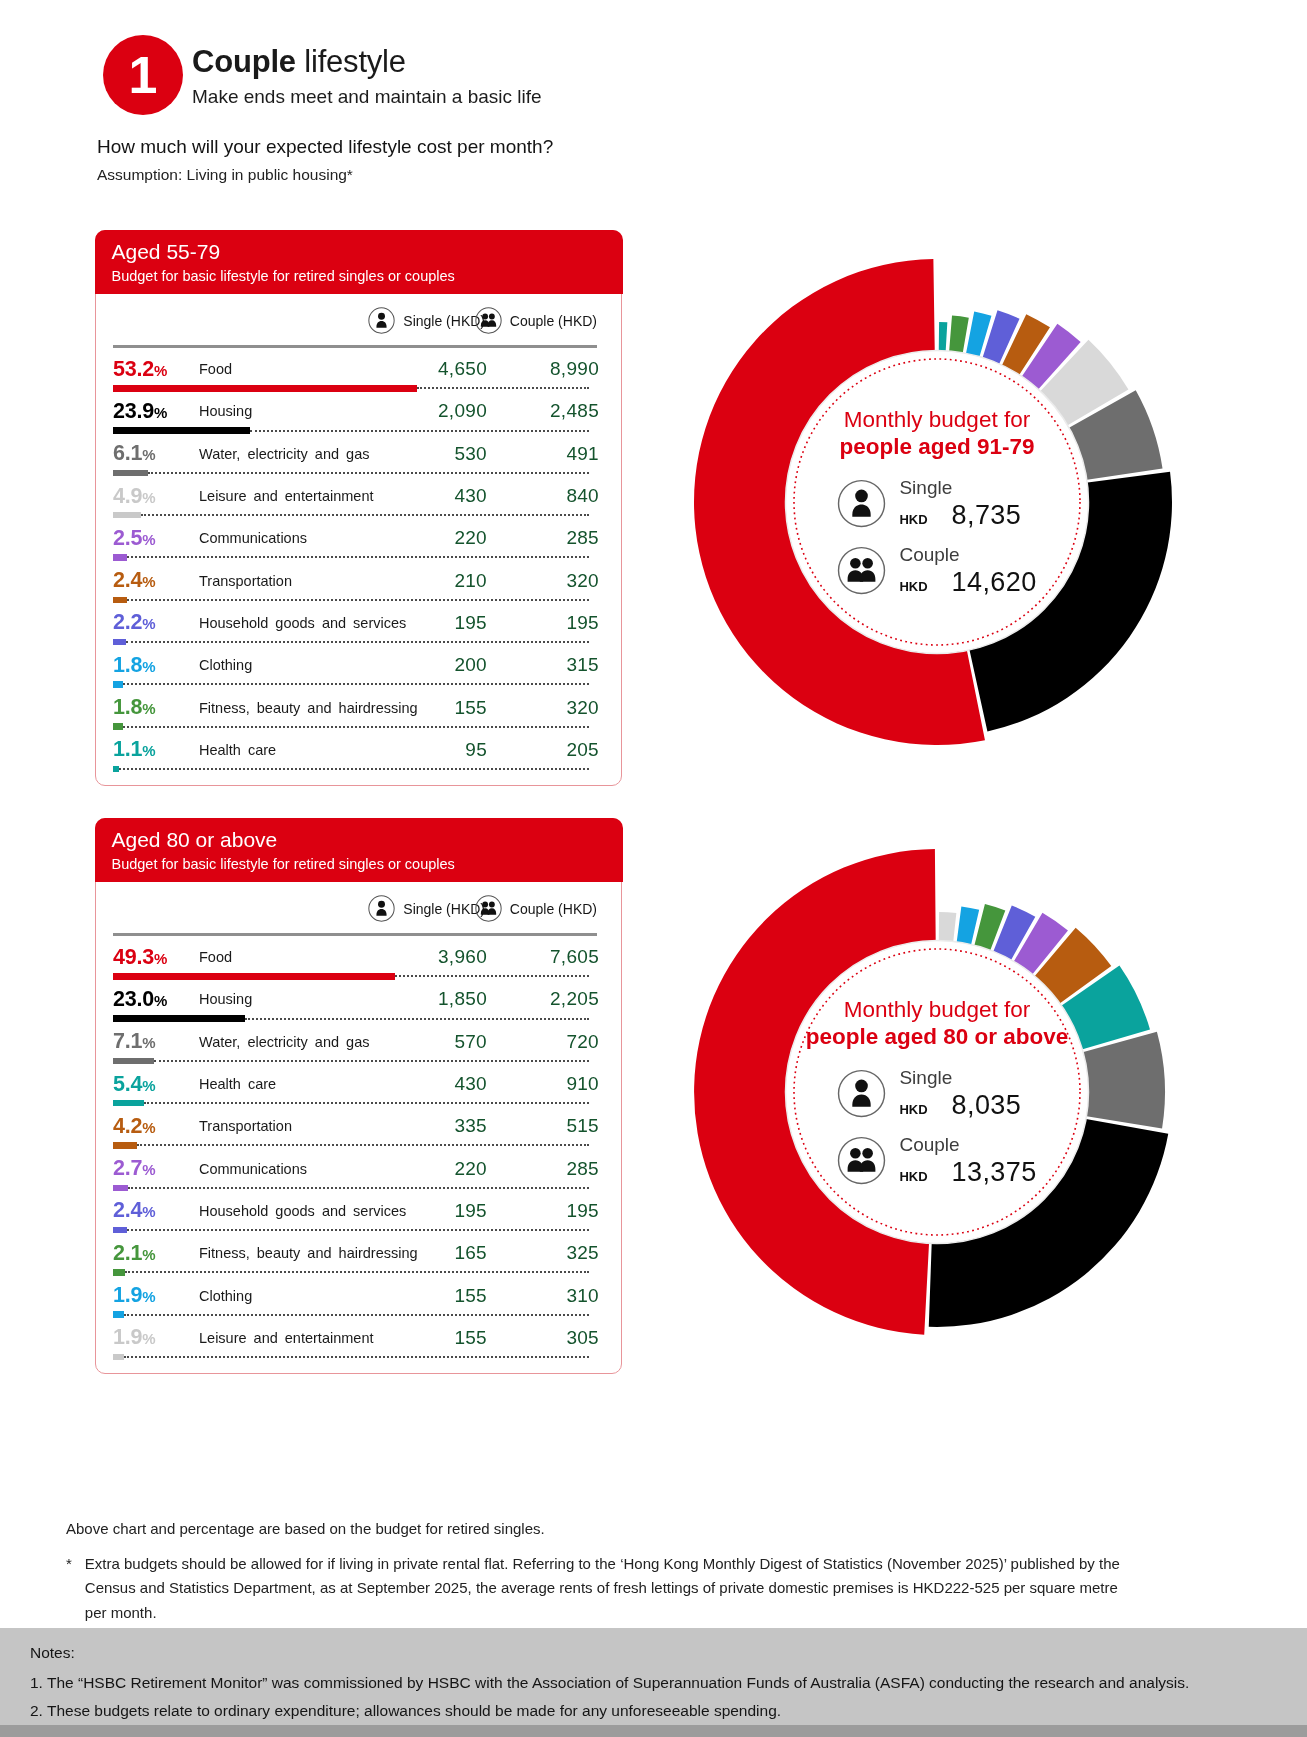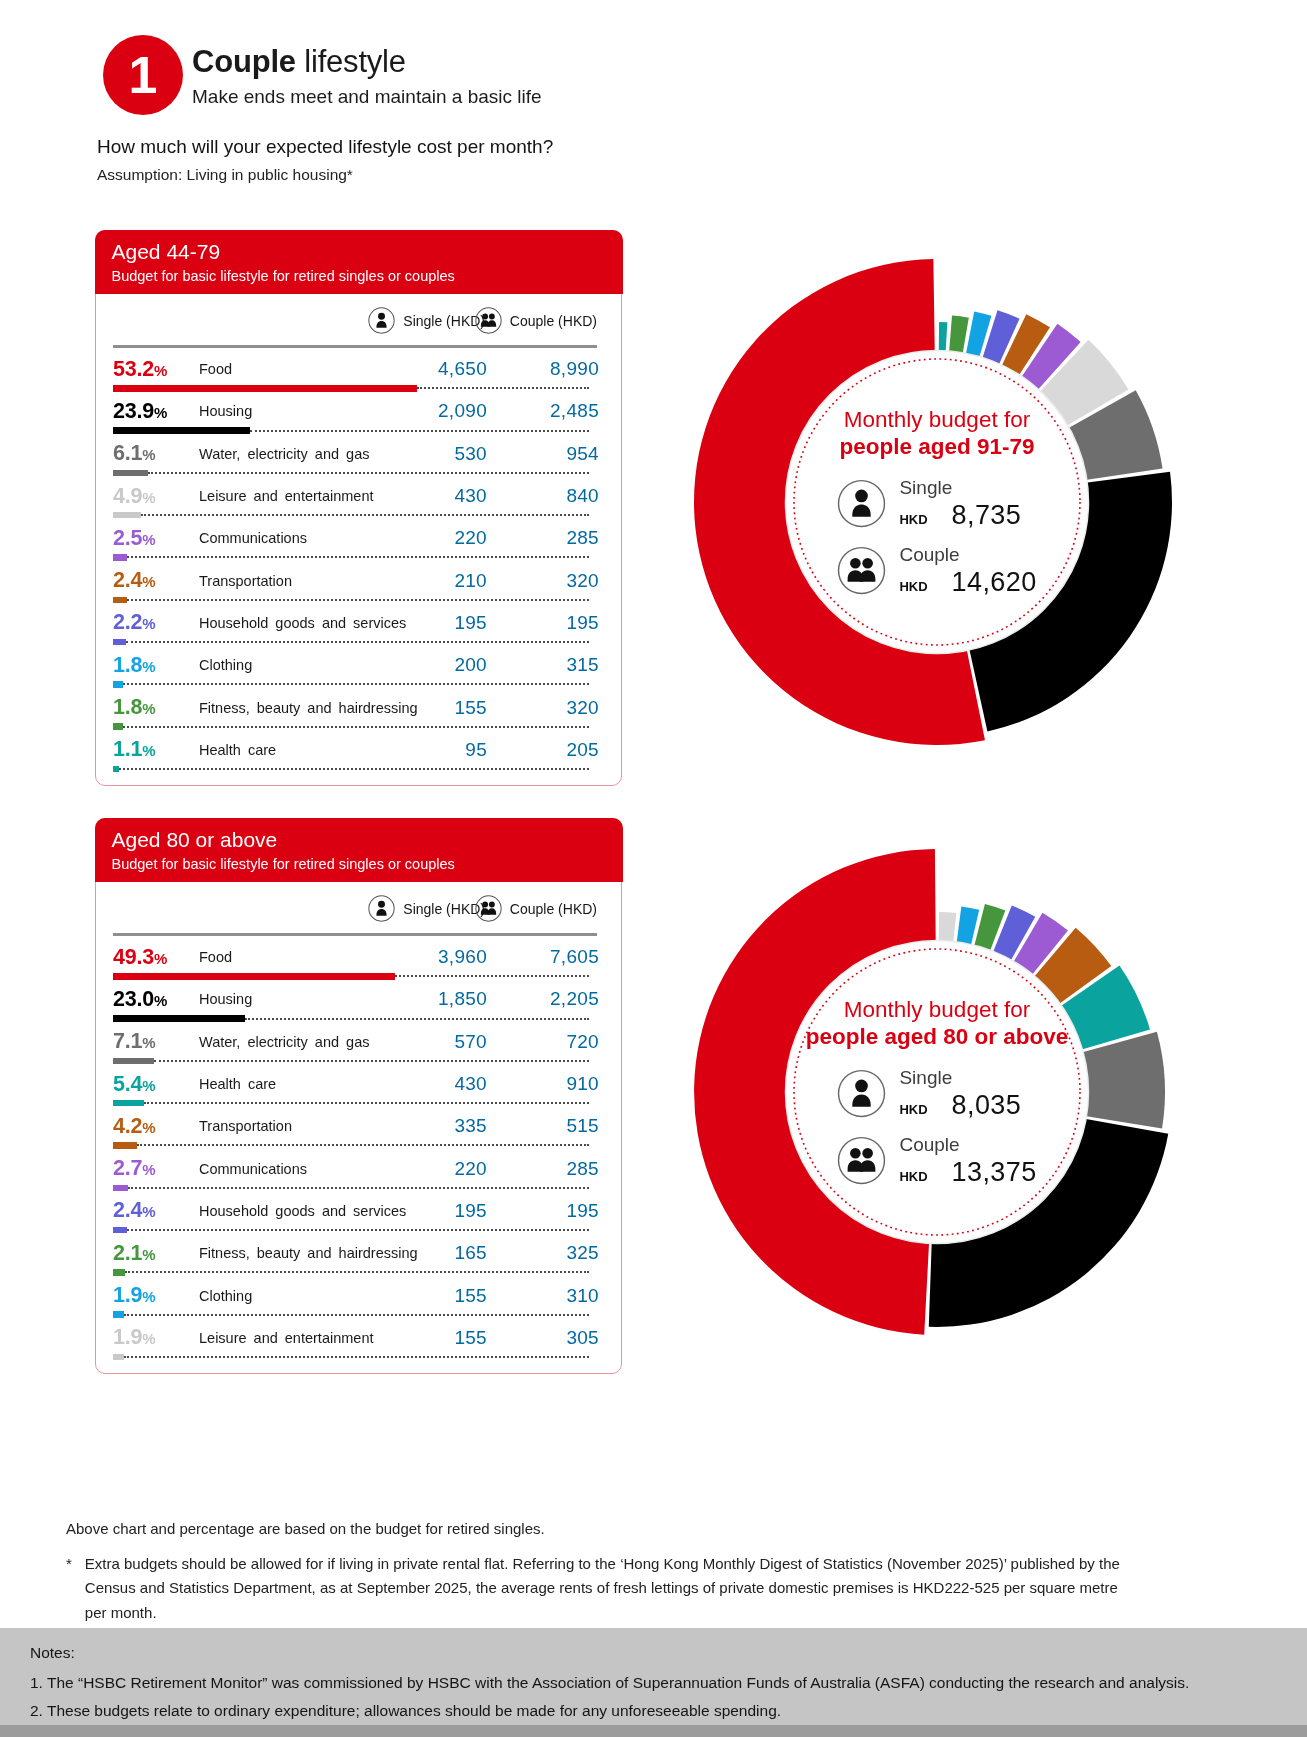--- a/index.html
+++ b/index.html
@@ -29,21 +29,21 @@
   .col-grp{position:absolute;display:flex;align-items:center;gap:8px;font-size:14px;color:#161616;}
   .col-grp svg{width:27px;height:27px;}
   .col-single{right:136px;} .col-couple{right:24px;}
   .hr{position:absolute;top:114px;left:17px;right:24px;height:2.5px;background:#8f8f8f;}
   .rows{position:absolute;top:117px;left:17px;right:32px;}
   .t-row{position:relative;display:grid;grid-template-columns:86px 200px 88px 112px;
          align-items:center;height:42.3px;}
   .pct{font-weight:bold;font-size:21.5px;letter-spacing:-.2px;}
   .pct .sym{font-size:15px;}
   .lbl{font-size:14.5px;color:#1a1a1a;word-spacing:3px;white-space:nowrap;}
-  .val{font-size:19px;color:#0369a1;text-align:right;letter-spacing:.3px;}
+  .val{font-size:19px;color:#14532d;text-align:right;letter-spacing:.3px;}
   .underline{position:absolute;left:0;right:0;bottom:-2px;height:8px;display:flex;align-items:center;}
   .underline .bar{height:6.5px;flex:none;}
   .underline .dots{flex:1;height:0;border-bottom:2.6px dotted #4a4a4a;}
 
   
   .donut{position:absolute;left:687px;width:500px;height:500px;}
   .donut-1{top:252px;} .donut-2{top:842px;}
   .donut svg.ring{position:absolute;left:0;top:0;width:500px;height:500px;}
   .donut-center{position:absolute;left:50%;top:50%;transform:translate(-50%,-50%);
                 width:300px;display:flex;flex-direction:column;align-items:center;justify-content:space-between;}
@@ -78,21 +78,21 @@
   <div class="h-title">
     <span class="bold">Couple</span><span> lifestyle</span>
   </div>
   <div class="h-sub">Make ends meet and maintain a basic life</div>
 
   <div class="question">How much will your expected lifestyle cost per month?</div>
   <div class="assumption">Assumption: Living in public housing*</div>
 
   <section class="card card1">
     <div class="card-head">
-      <div class="card-title">Aged 44-79</div>
+      <div class="card-title">Aged 55-79</div>
       <div class="card-sub">Budget for basic lifestyle for retired singles or couples</div>
     </div>
     <div class="col-head">
       <span class="col-grp col-single">
         <svg viewBox="0 0 48 48">
             <circle cx="24" cy="24" r="22.5" fill="none" stroke="#555" stroke-width="1.8"></circle>
             <circle cx="24" cy="16.5" r="6.2" fill="#111"></circle>
             <path d="M24 24.8c-5.6 0-9 4.3-9 10.2V37h18v-2c0-5.9-3.4-10.2-9-10.2z" fill="#111"></path>
           </svg>
         <span>Single (HKD)</span>
@@ -127,21 +127,21 @@
           <span class="val">2,485</span>
           <div class="underline">
             <i class="bar" style="width: 136.7px; background: rgb(0, 0, 0);"></i>
             <i class="dots"></i>
           </div>
         </div>
         <div class="t-row">
           <span class="pct" style="color: rgb(110, 110, 110);"><span>6.1</span><span class="sym">%</span></span>
           <span class="lbl">Water, electricity and gas</span>
           <span class="val">530</span>
-          <span class="val">954</span>
+          <span class="val">491</span>
           <div class="underline">
             <i class="bar" style="width: 34.9px; background: rgb(110, 110, 110);"></i>
             <i class="dots"></i>
           </div>
         </div>
         <div class="t-row">
           <span class="pct" style="color: rgb(201, 201, 201);"><span>4.9</span><span class="sym">%</span></span>
           <span class="lbl">Leisure and entertainment</span>
           <span class="val">430</span>
           <span class="val">840</span>

